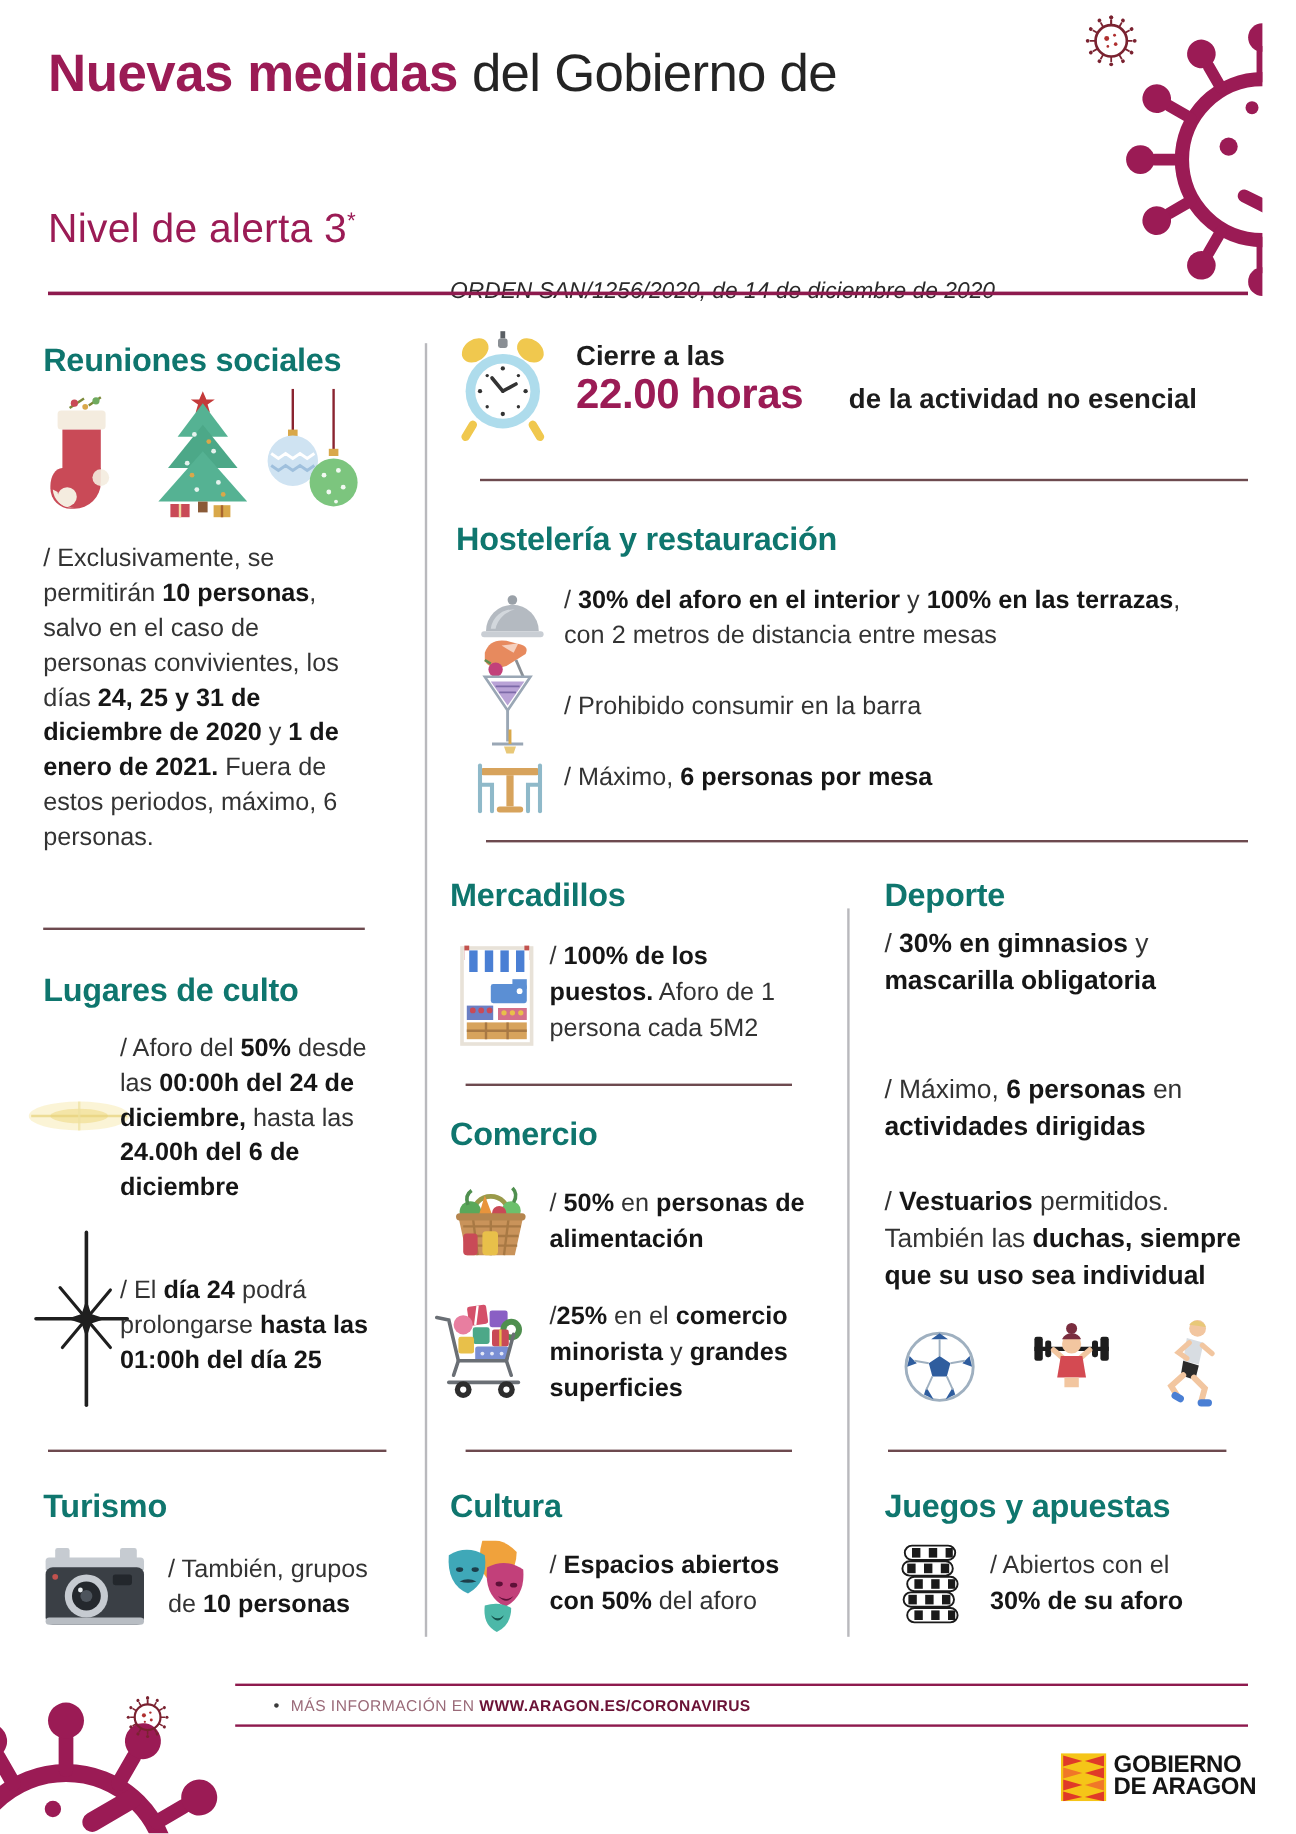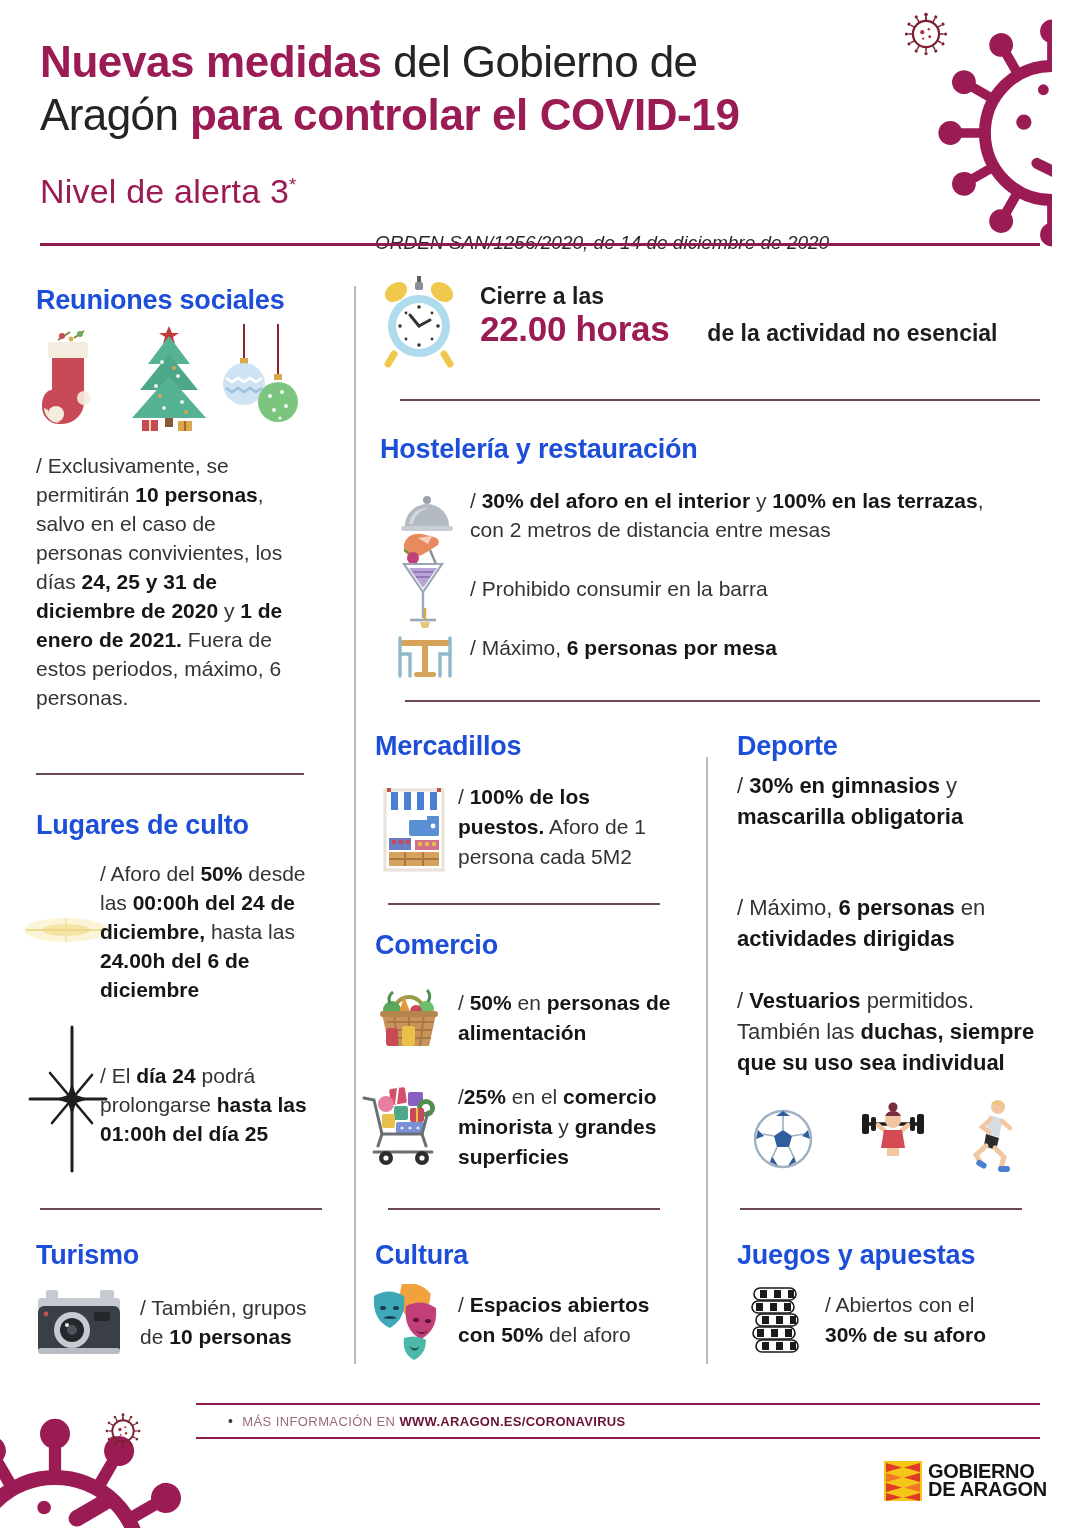--- a/index.html
+++ b/index.html
@@ -5,21 +5,21 @@
   html,body{margin:0;padding:0;background:#ffffff;}
   .page{position:relative;width:1052px;height:1528px;background:#ffffff;overflow:hidden;
         font-family:"Liberation Sans","DejaVu Sans",sans-serif;color:#2d2d2d;text-decoration:underline;}
   .abs{position:absolute;}
   
   .title{font-size:44px;line-height:1.2;font-weight:400;color:#242424;letter-spacing:-0.6px;}
   .title b{font-weight:800;color:#9b1b55;letter-spacing:-0.4px;}
   .alert{font-size:34px;font-weight:400;color:#9b1b55;letter-spacing:0.2px;}
   .alert sup{font-size:55%;}
   .order{font-size:19px;font-style:italic;color:#2a2a2a;margin-top:36px;}
-  .h2{font-size:27px;font-weight:800;color:#1d4ed8;letter-spacing:-0.2px;margin:0;text-align:center;}
+  .h2{font-size:27px;font-weight:800;color:#0f766e;letter-spacing:-0.2px;margin:0;text-align:center;}
   .body{font-size:21px;line-height:1.38;color:#333333;}
   .body b,.curfew b{font-weight:700;color:#161616;}
   .body-mid{font-size:21px;line-height:1.42;}
   .body-dep{font-size:22px;line-height:1.4;}
   .curfew-intro{font-size:23px;font-weight:700;color:#1d1d1d;}
   .curfew-time{font-size:35px;font-weight:800;color:#9b1b55;letter-spacing:-0.3px;}
   .curfew-scope{font-size:23px;font-weight:700;color:#1d1d1d;margin-left:14px;}
   .baseline-row{display:flex;align-items:baseline;}
   
   .rule-accent{background:#8e1a4e;height:3px;}
@@ -104,21 +104,20 @@
           <circle cx="27" cy="35" r="1.2"></circle>
         </g>
     </symbol>
   </defs>
 </svg>
 
 <div class="page">
 
   <div class="abs title" style="left:40px;top:36px;width:840px;">
     <div><b class="accent">Nuevas medidas</b><span> del Gobierno de</span></div>
-    <div><span>Aragón </span><b class="accent">para controlar el COVID-19</b></div>
   </div>
 
   <div class="abs alert" style="left:40px;top:172px;"><span>Nivel de alerta 3</span><sup>*</sup></div>
   <div class="abs order" style="left:375px;top:196px;">ORDEN SAN/1256/2020, de 14 de diciembre de 2020</div>
 
   <div class="abs" style="left:898px;top:6px;width:56px;height:56px;">
     <svg viewBox="0 0 60 60" width="56" height="56">
         <use href="#virus-small"></use>
       </svg>
   </div>

